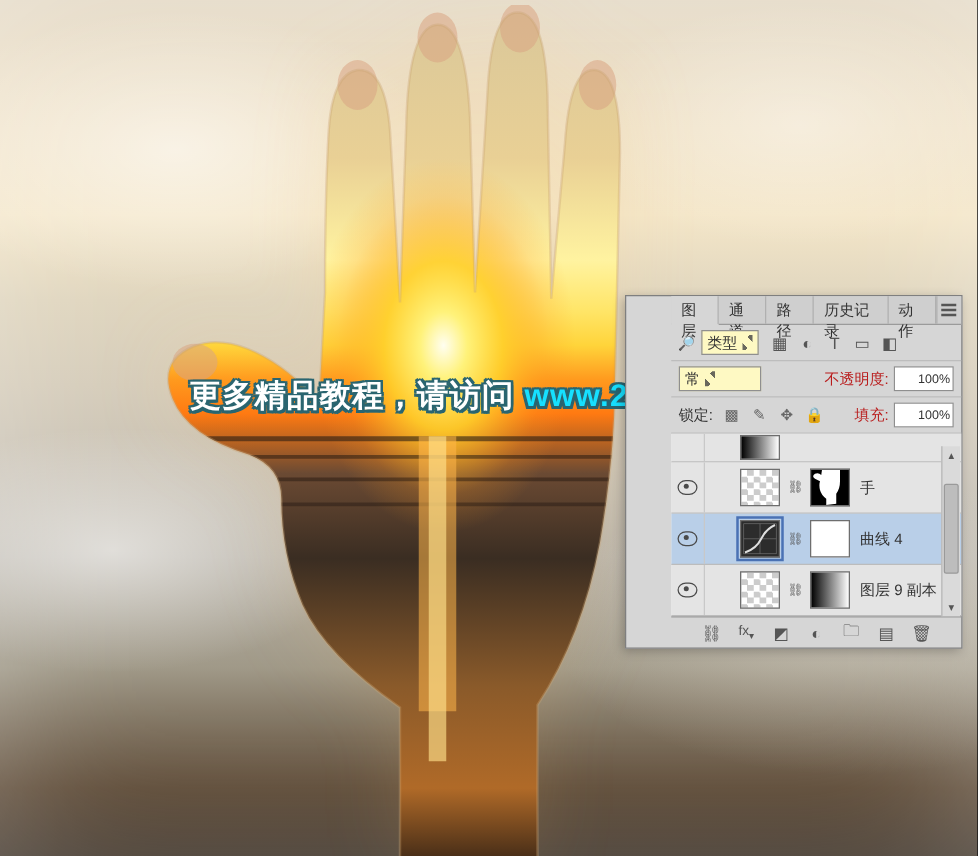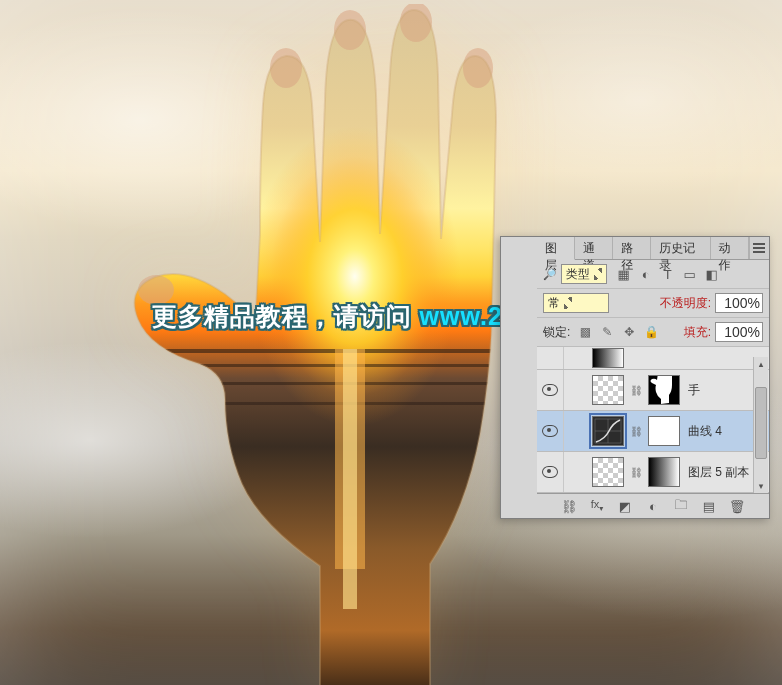--- a/index.html
+++ b/index.html
@@ -172,21 +172,21 @@
     align-items: center;
     color:#555;
     font-size: 13px;
   }
   .filter-icons span { width:14px; text-align:center; display:inline-block; }
 
   .panel-row .label-r { color:#b91c1c; }
   .spin-input {
     background:#fff; border:1px solid #8f8f8f; height:18px; width:42px;
     display:inline-flex; align-items:center; justify-content:flex-end;
-    padding: 0 2px; font-size:14px;
+    padding: 0 2px; font-size:10px;
   }
 
   .lock-row .lock-icons { display:flex; gap:8px; align-items:center; color:#666; font-size:12px; margin-left:4px;}
   .lock-row .lock-icons span{ width:14px; text-align:center; display:inline-block;}
 
   .layer-list {
     background:#eaeaea;
     max-height: 210px;
     overflow: hidden;
   }
@@ -472,21 +472,21 @@
       </div>
 
       <div class="layer-item">
         <div class="vis-col">
             <span class="eye"></span>
           </div>
         <div class="indent"></div>
         <div class="thumb checker"></div>
         <span class="link-badge">⛓</span>
         <div class="thumb gradient-h"></div>
-        <div class="layer-name">图层 5 副本</div>
+        <div class="layer-name">图层 9 副本</div>
       </div>
 
     </div>
 
     <div class="panel-bottom">
       <span>⛓</span>
       <span style="font-size:11px">fx<sub style="font-size:8px">▾</sub></span>
       <span>◩</span>
       <span>◐</span>
       <span>🗀</span>

